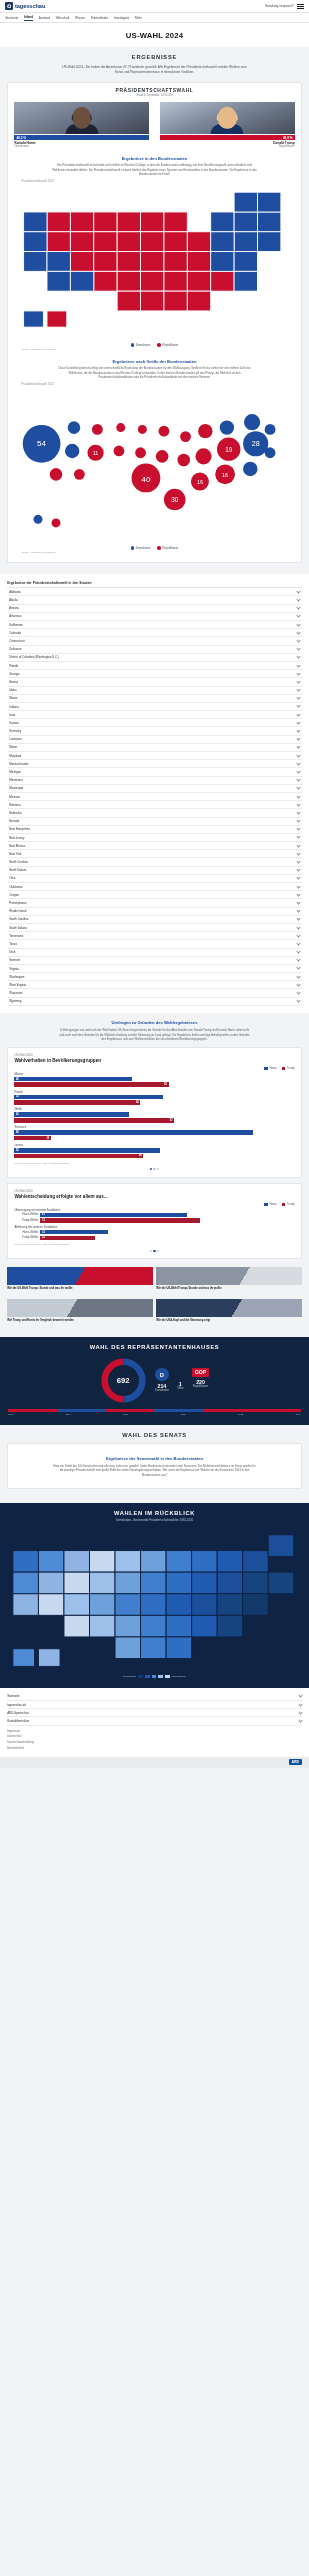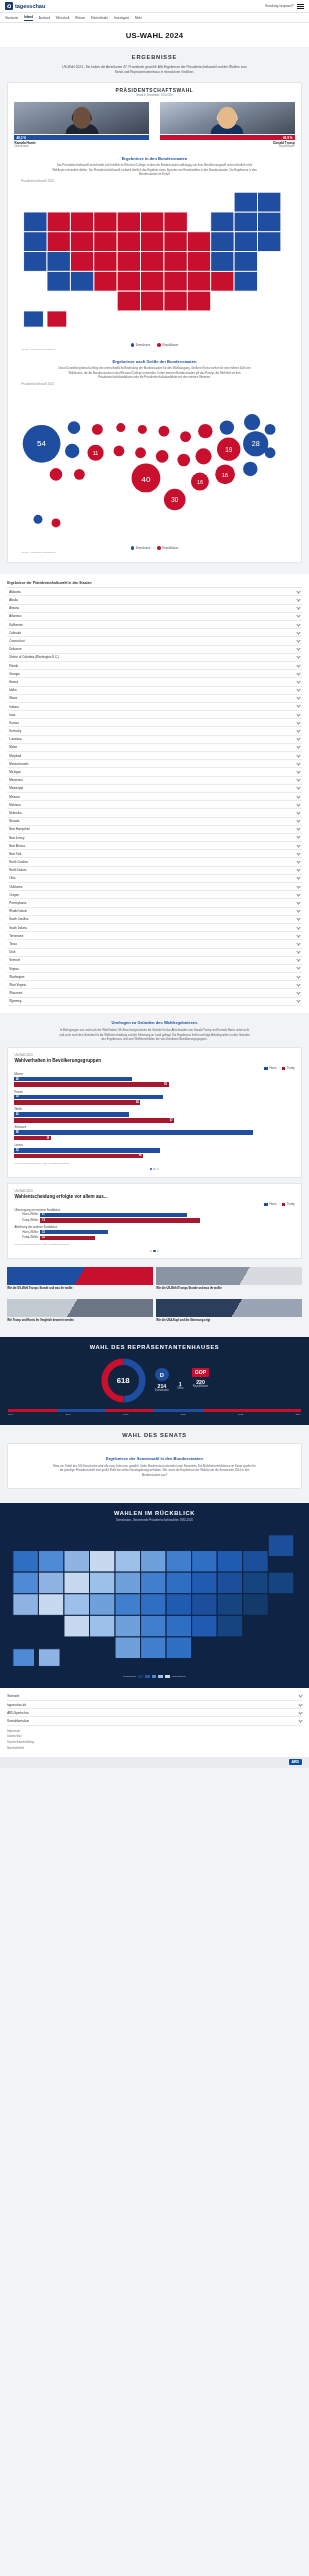--- a/index.html
+++ b/index.html
@@ -815,21 +815,21 @@
   </div>
 
   <div class="dark-band">
     <h2>WAHL DES REPRÄSENTANTENHAUSES</h2>
     <div class="house-wrap">
       <div class="donut">
         <svg viewBox="0 0 100 100" width="47" height="47">
           <circle cx="50" cy="50" r="40" fill="none" stroke="#1f4ea1" stroke-width="14" stroke-dasharray="123 251" transform="rotate(-90 50 50)"></circle>
           <circle cx="50" cy="50" r="40" fill="none" stroke="#c8102e" stroke-width="14" stroke-dasharray="126 251" stroke-dashoffset="-124" transform="rotate(-90 50 50)"></circle>
         </svg>
-        <div class="num">618</div>
+        <div class="num">692</div>
       </div>
       <div class="house-cols">
         <div class="hcol">
           <div class="badge" style="background:#1f4ea1">
               <span>D</span>
             </div>
           <div class="n">214</div>
           <div class="lbl">Demokraten</div>
         </div>
         <div class="hcol">

